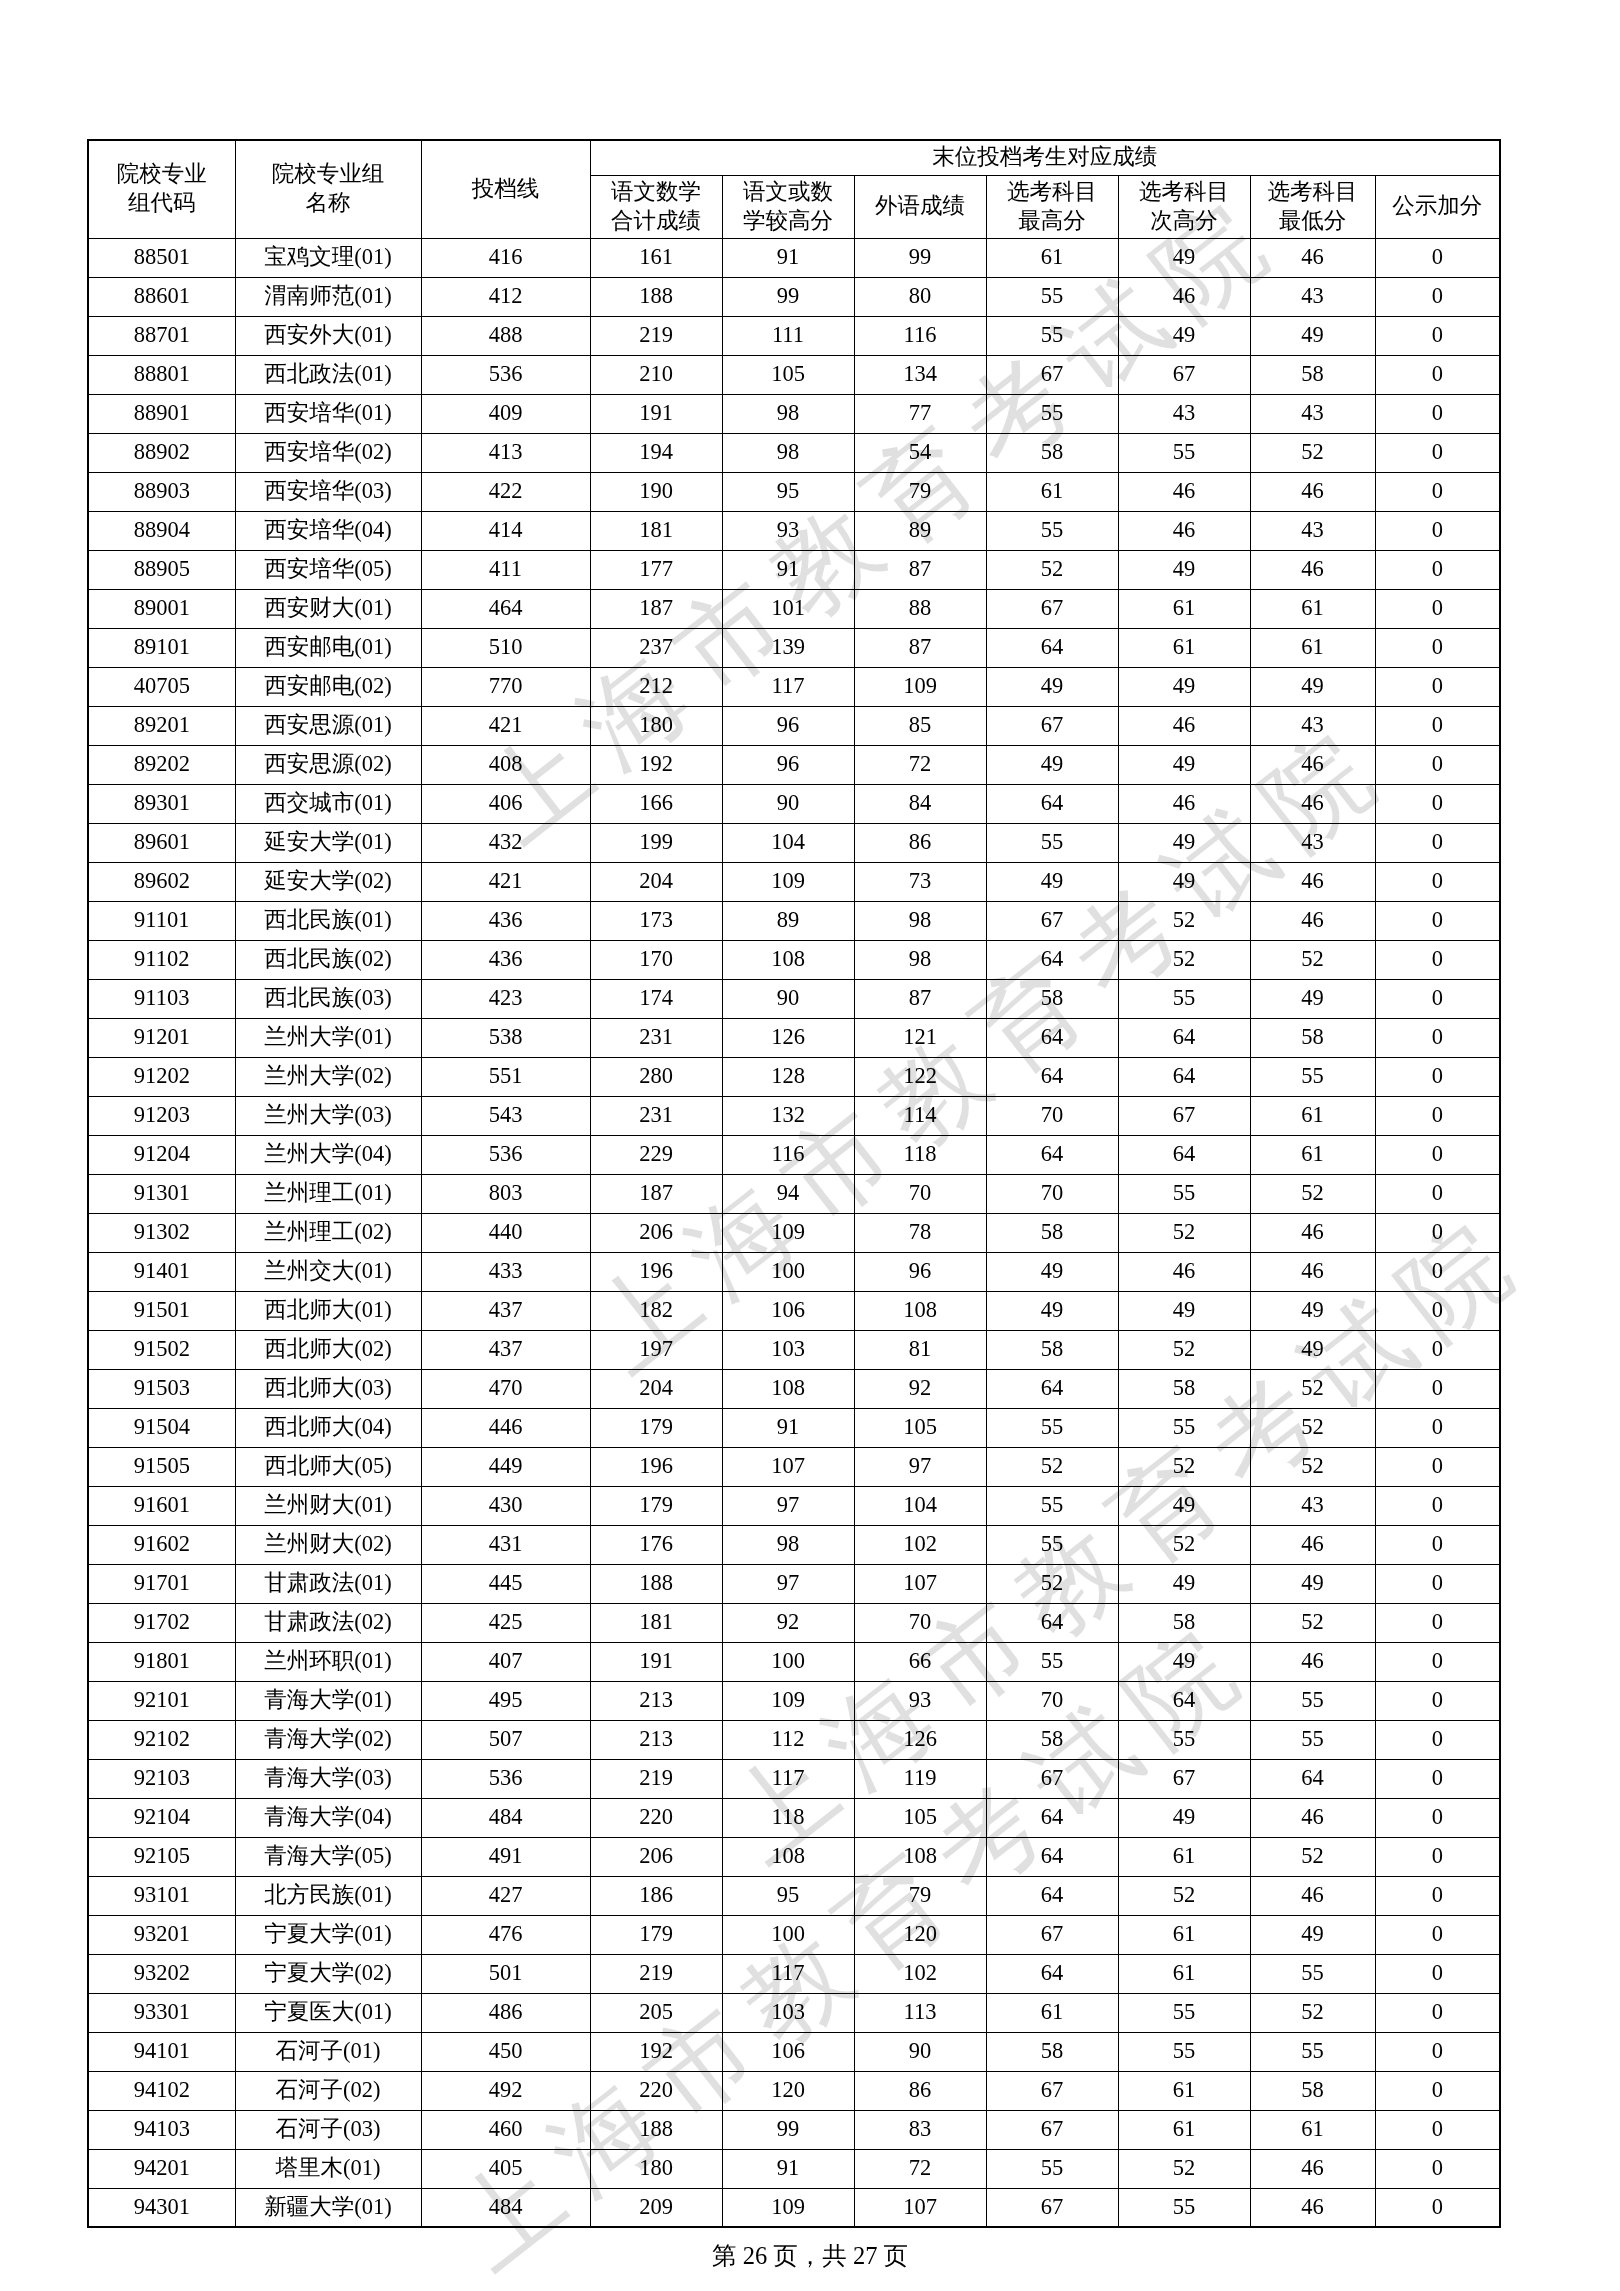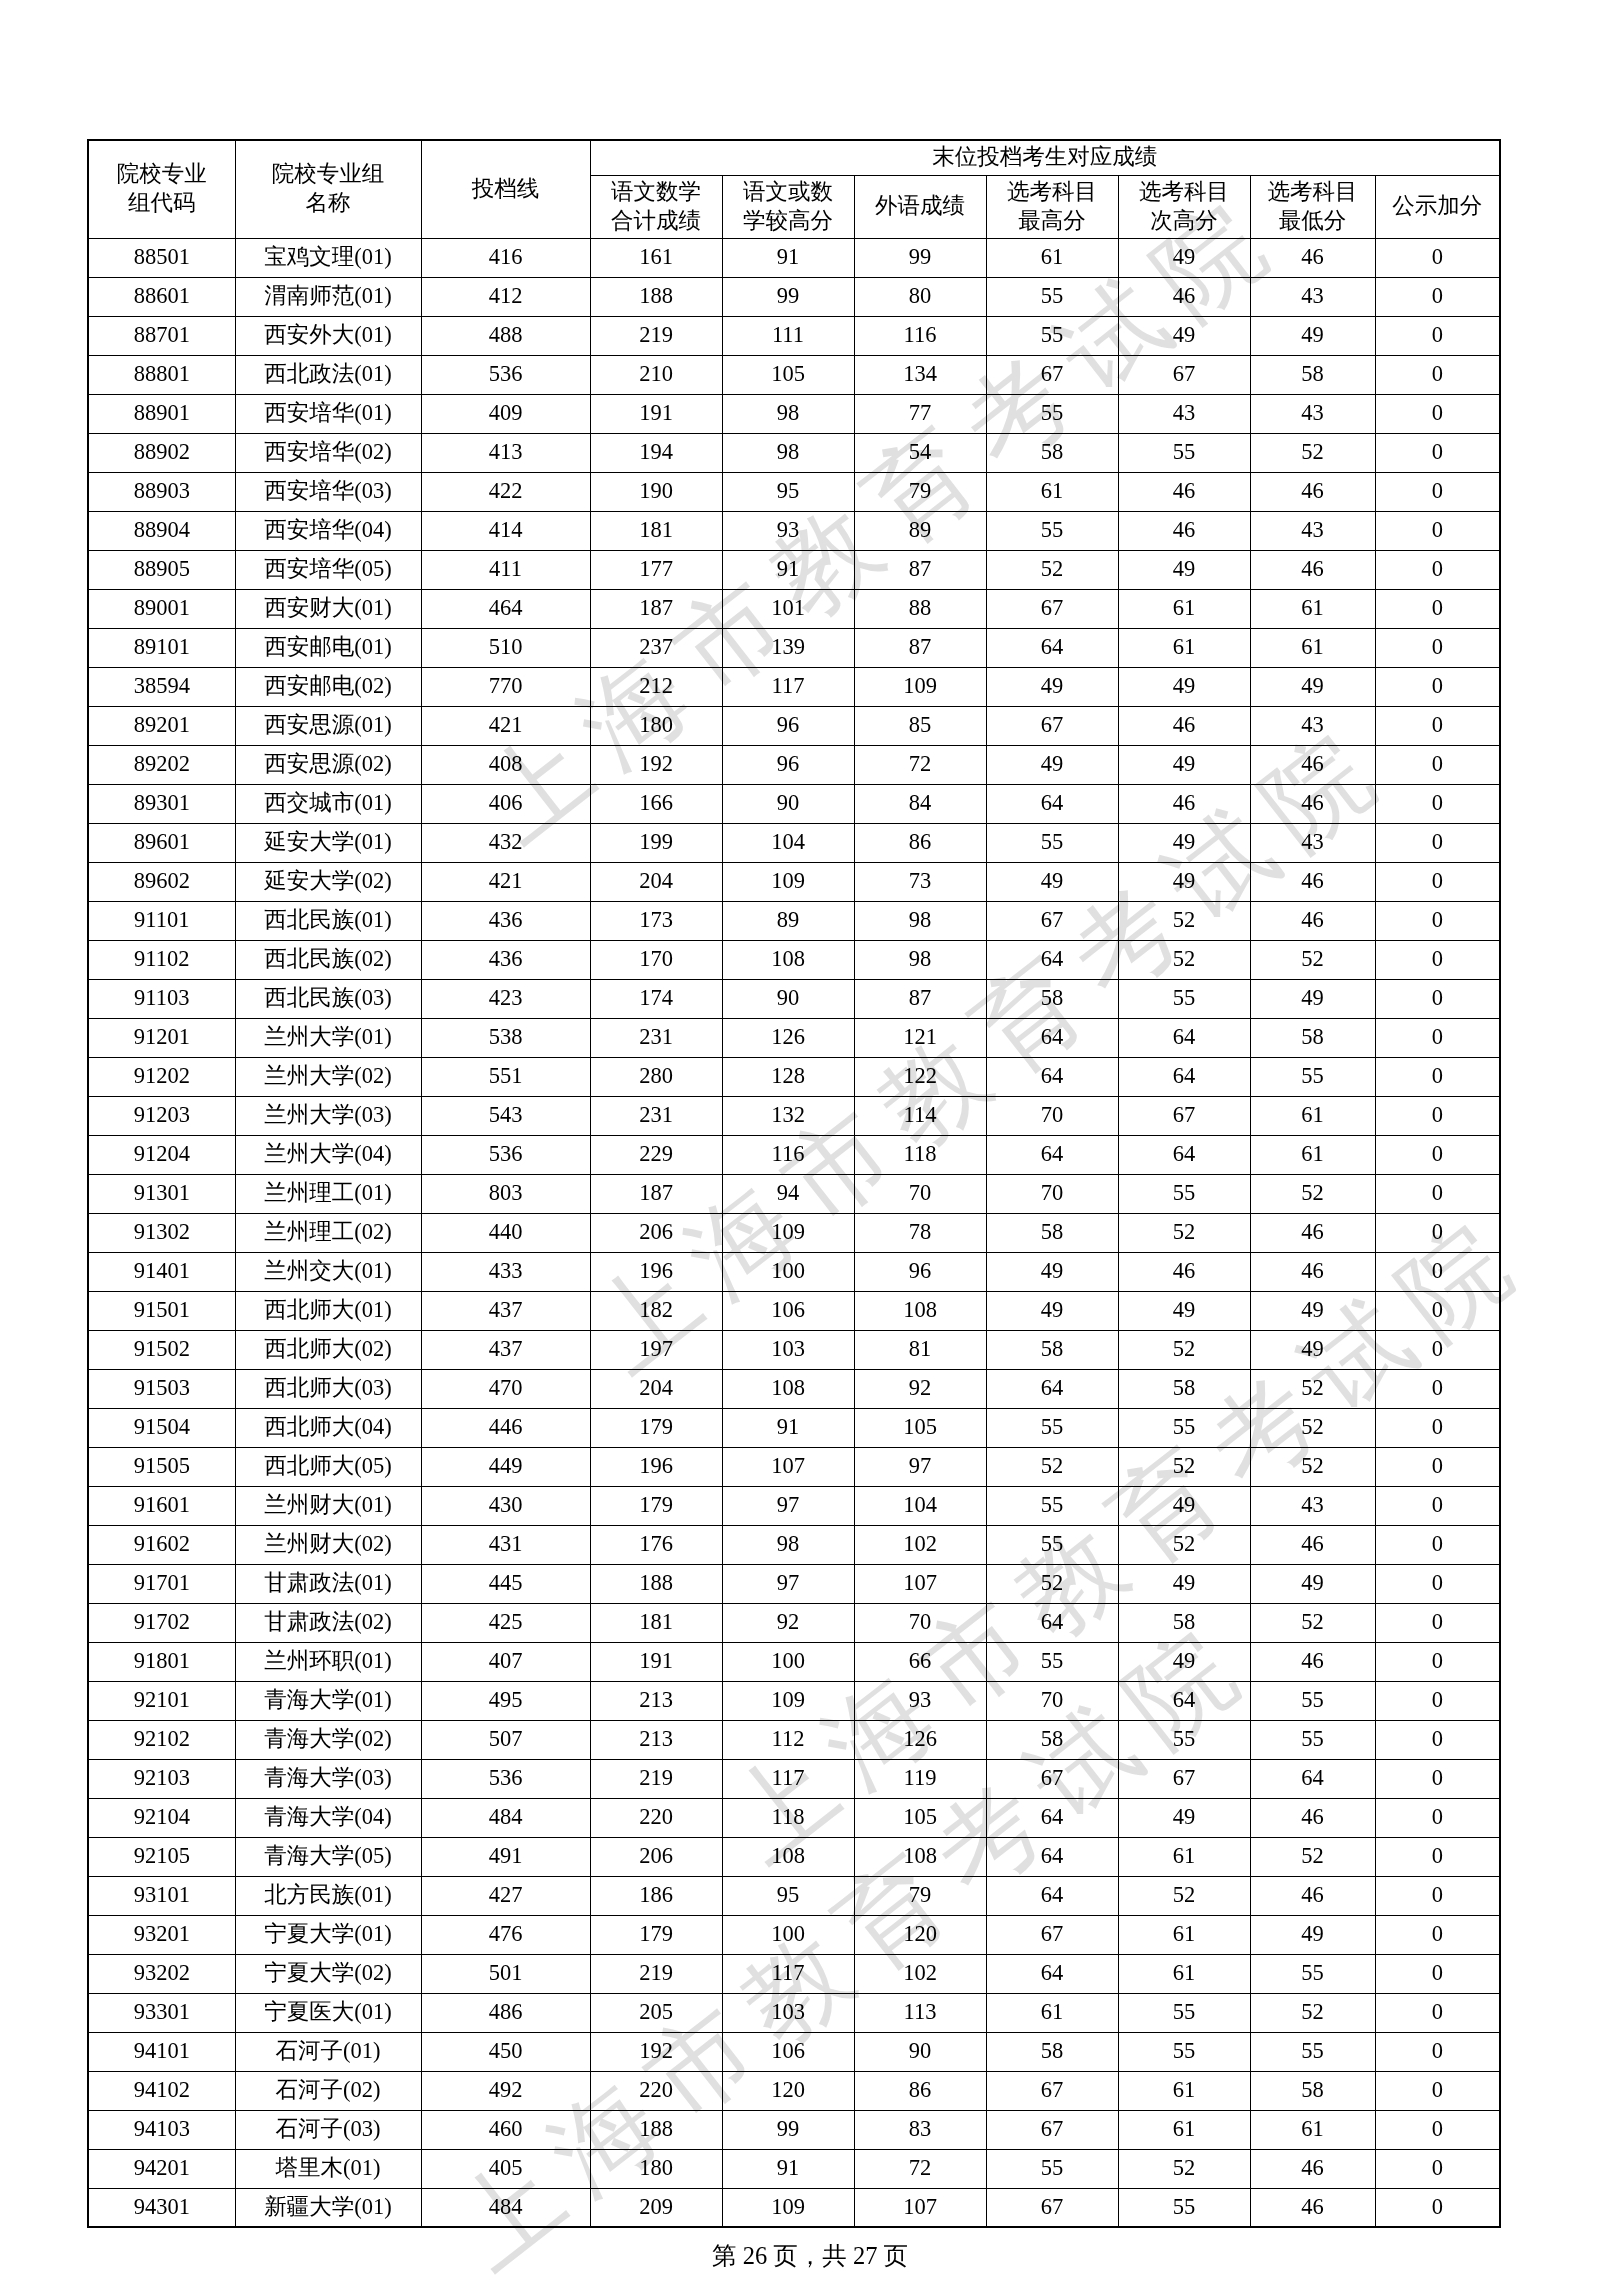--- a/index.html
+++ b/index.html
@@ -246,21 +246,21 @@
           <td>510</td>
           <td>237</td>
           <td>139</td>
           <td>87</td>
           <td>64</td>
           <td>61</td>
           <td>61</td>
           <td>0</td>
         </tr>
         <tr>
-          <td>38594</td>
+          <td>40705</td>
           <td>西安邮电(02)</td>
           <td>770</td>
           <td>212</td>
           <td>117</td>
           <td>109</td>
           <td>49</td>
           <td>49</td>
           <td>49</td>
           <td>0</td>
         </tr>

